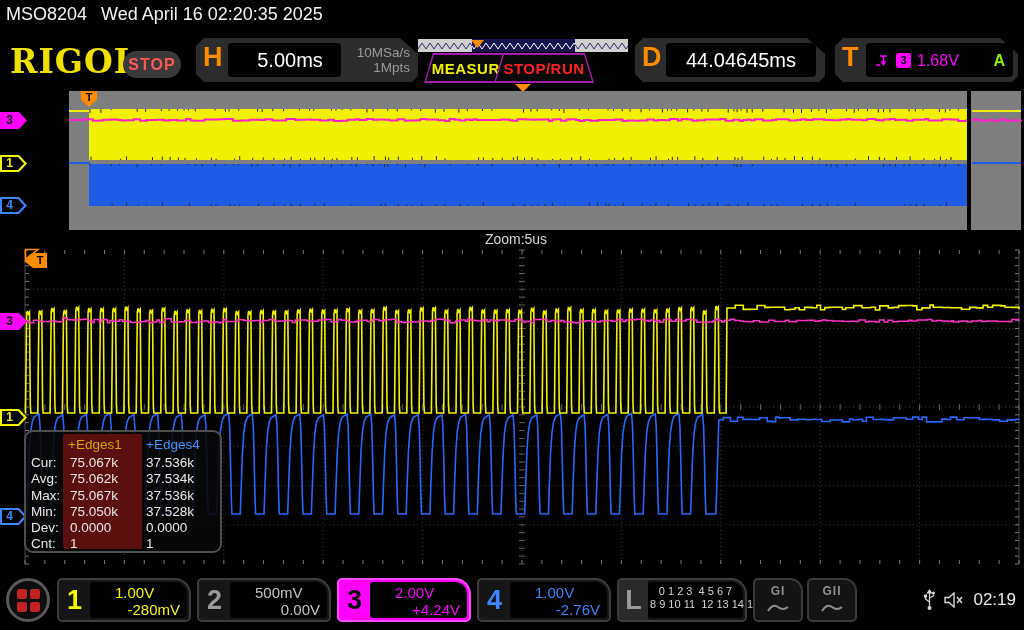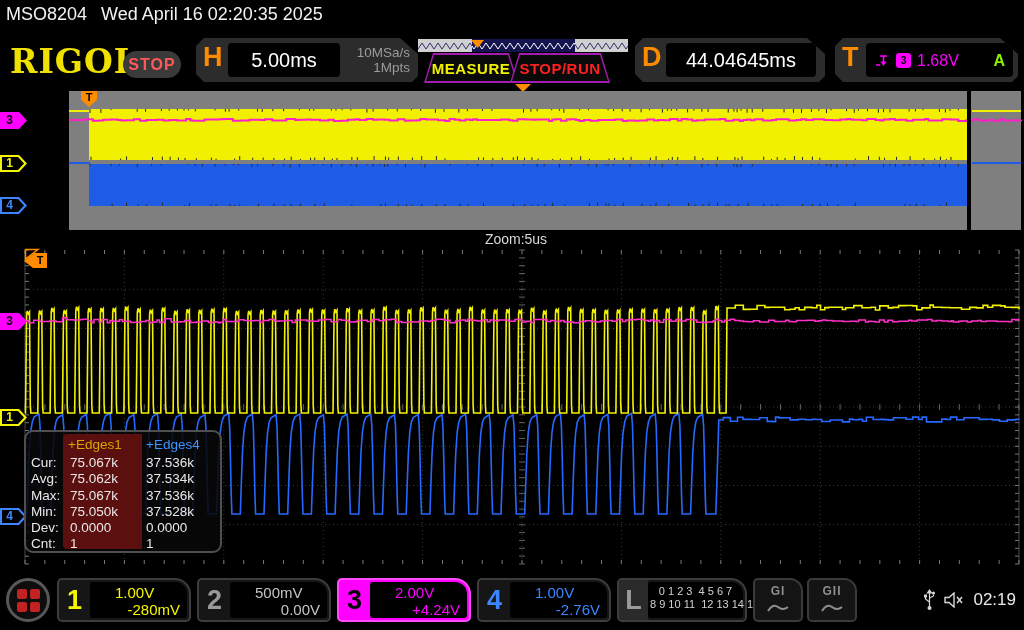--- a/index.html
+++ b/index.html
@@ -13,39 +13,39 @@
         font-size:33px;color:#f0e000;letter-spacing:1px;}
   #runstate{position:absolute;left:123px;top:51px;width:58px;height:27px;background:#3a3a3a;
             border-radius:14px;color:#ff5858;font-weight:bold;font-size:16px;text-align:center;
             line-height:27px;letter-spacing:1px;}
   .hgrp{position:absolute;top:38px;height:44px;background:#2c2c2c;
         clip-path:polygon(0 8px,8px 0,calc(100% - 18px) 0,100% 16px,100% calc(100% - 6px),calc(100% - 6px) 100%,8px 100%,0 calc(100% - 8px));}
   .glabel{position:absolute;left:7px;top:4px;font-size:27px;font-weight:bold;color:#ff8c00;}
   .ginset{position:absolute;top:5px;height:34px;background:#000;border-radius:4px;color:#fff;
           font-size:20px;text-align:center;line-height:34px;}
   #hgroup{left:196px;width:222px;}
-  #hgroup .ginset{left:32px;width:112px;}
+  #hgroup .ginset{left:32px;width:102px;padding-left:11px;}
   #hsr{position:absolute;right:8px;top:7px;width:80px;text-align:right;color:#9a9a9a;
        font-size:13.5px;line-height:15px;}
   #wavepos{position:absolute;left:418px;top:38px;}
   #dgroup{left:635px;width:190px;}
   #dgroup .ginset{left:31px;width:150px;}
   #tgroup{left:835px;width:183px;}
   #tgroup .ginset{left:31px;width:147px;display:flex;align-items:center;gap:6px;padding:0 8px;box-sizing:border-box;}
   #trigsrc{width:15px;height:15px;background:#ff00ff;border-radius:3px;color:#000;font-size:11px;
            font-weight:bold;line-height:15px;text-align:center;flex:0 0 auto;}
   #triglvl{color:#ff00ff;font-size:16px;line-height:15px;}
   #trigmode{color:#8cf000;font-size:16px;font-weight:bold;margin-left:auto;line-height:15px;}
   .hbtn{position:absolute;top:53px;height:30px;padding:2px;background:#a21caf;border:0;
         clip-path:polygon(9px 0,calc(100% - 9px) 0,100% 100%,0 100%);cursor:pointer;}
   .hbtn .bface{width:100%;height:100%;background:#0a0a0a;display:flex;align-items:center;justify-content:center;
         clip-path:polygon(8px 0,calc(100% - 8px) 0,100% 100%,0 100%);font-weight:bold;font-size:15px;letter-spacing:.5px;}
   #measureBtn{left:424px;width:94px;}
   #measureBtn .bface{color:#f0f000;}
-  #stoprunBtn{left:510px;width:100px;}
+  #stoprunBtn{left:494px;width:100px;}
   #stoprunBtn .bface{color:#ff2020;}
   #trigpos{position:absolute;left:515px;top:84px;width:0;height:0;
            border-left:8px solid transparent;border-right:8px solid transparent;border-top:8px solid #ff8c00;}
   
   #ovbg{position:absolute;left:69px;top:91px;width:952px;height:139px;background:#7f7f7f;}
   #zoombar{position:absolute;left:4px;top:230px;width:1024px;height:18px;color:#d8d8d8;font-size:14px;
            text-align:center;line-height:18px;}
   
   #wavesvg{position:absolute;left:0;top:0;pointer-events:none;}
   

